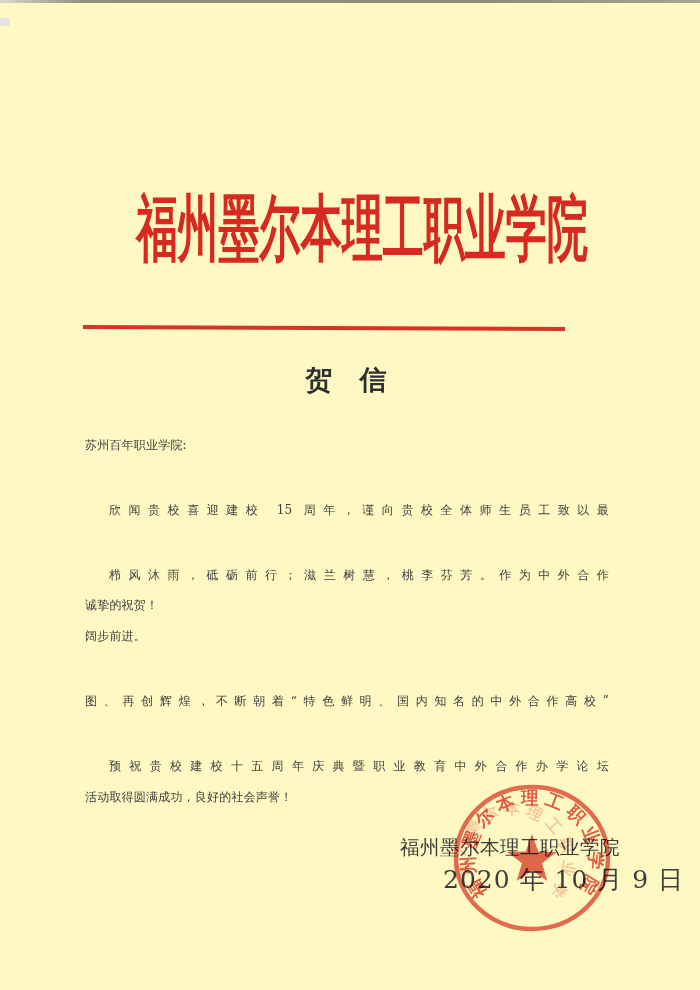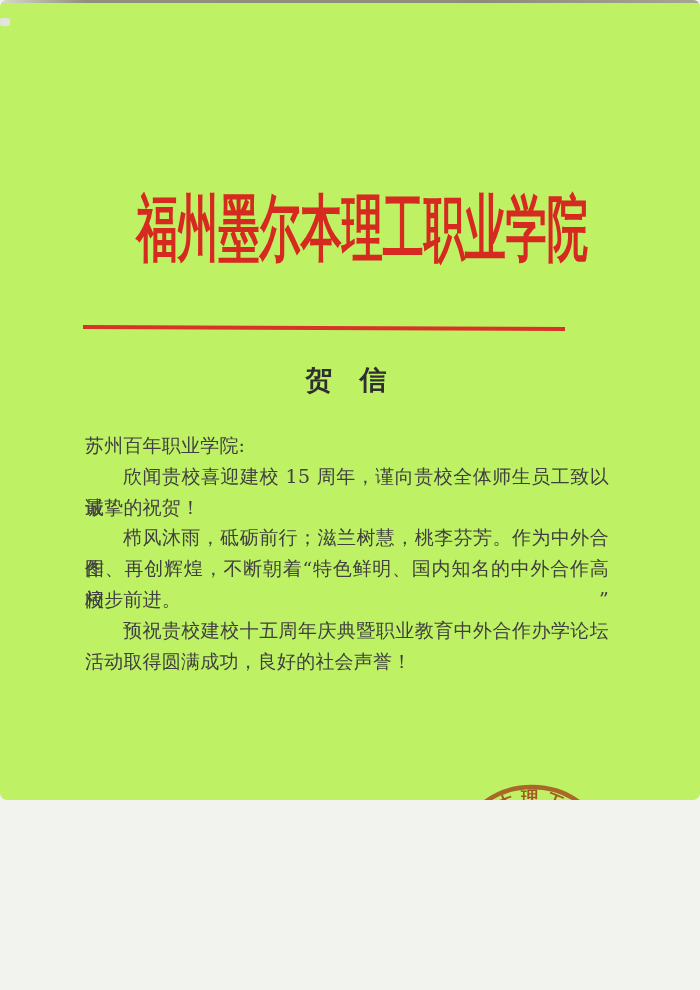--- a/index.html
+++ b/index.html
@@ -4,24 +4,23 @@
 <style>
   html, body { margin: 0; padding: 0; }
   body {
     width: 700px; height: 990px;
     background: #f2f2ef;
     font-family: "DejaVu Serif", "Liberation Serif", serif;
     overflow: hidden;
   }
   .page {
     position: relative;
-    width: 700px; height: 800px;
-    background: #bef264;
+    width: 700px; height: 990px;
+    background: #fef9c3;
     overflow: hidden;
-    border-radius: 7px;
   }
   
   .scan-edge {
     position: absolute; left: 0; top: 0; width: 700px; height: 3px;
     background: linear-gradient(to right, #d8d8cc, #90907b 12%, #8d8d78 70%, #a5a592);
   }
   .scan-mark {
     position: absolute; left: 0; top: 18px; width: 10px; height: 8px;
     background: #e3e3df; border-radius: 2px;
   }
@@ -44,31 +43,32 @@
   .heading {
     position: absolute; left: -4px; top: 362px; width: 700px;
     text-align: center;
     font-family: "DejaVu Sans", "Liberation Sans", sans-serif;
     font-size: 27px; font-weight: bold; color: #2f2f2f;
     white-space: nowrap;
   }
   .body-block {
     position: absolute; left: 85px; top: 430px; width: 524px;
     color: #404040;
-    font-size: 19px;
+    font-size: 12px;
   }
   .ln {
     height: 30.8px; line-height: 30.8px;
     white-space: nowrap; overflow: visible;
     letter-spacing: 0.2px;
   }
   .ln.j {
     white-space: normal;
     text-align: justify;
     text-align-last: justify;
+    margin-top: 34px;
   }
   .ln.ind { text-indent: 2em; }
   .signature {
     position: absolute; left: 400px; top: 836px;
     font-size: 19.5px; line-height: 24px; color: #3d3d3d;
     white-space: nowrap; letter-spacing: 0.5px;
   }
   .sig-date {
     position: absolute; left: 443px; top: 868px;
     font-size: 25px; line-height: 24px; color: #3d3d3d;
@@ -94,24 +94,24 @@
 
   <div class="letterhead">福州墨尔本理工职业学院</div>
 
   <div class="rule"></div>
 
   <div class="heading">贺　信</div>
 
   <div class="body-block">
     <div class="ln">苏州百年职业学院:</div>
     <div class="ln ind j">欣闻贵校喜迎建校 15 周年，谨向贵校全体师生员工致以最</div>
+    <div class="ln ind j">栉风沐雨，砥砺前行；滋兰树慧，桃李芬芳。作为中外合作</div>
     <div class="ln">诚挚的祝贺！</div>
-    <div class="ln ind j">栉风沐雨，砥砺前行；滋兰树慧，桃李芬芳。作为中外合作</div>
+    <div class="ln">阔步前进。</div>
     <div class="ln j">图、再创辉煌，不断朝着“特色鲜明、国内知名的中外合作高校”</div>
-    <div class="ln">阔步前进。</div>
     <div class="ln ind j">预祝贵校建校十五周年庆典暨职业教育中外合作办学论坛</div>
     <div class="ln">活动取得圆满成功，良好的社会声誉！</div>
   </div>
 
   <div class="signature">福州墨尔本理工职业学院</div>
 
   <div class="sig-date">2020 年 10 月 9 日</div>
 
   <svg class="seal" width="160" height="166" viewBox="0 0 160 166">
     <defs>

